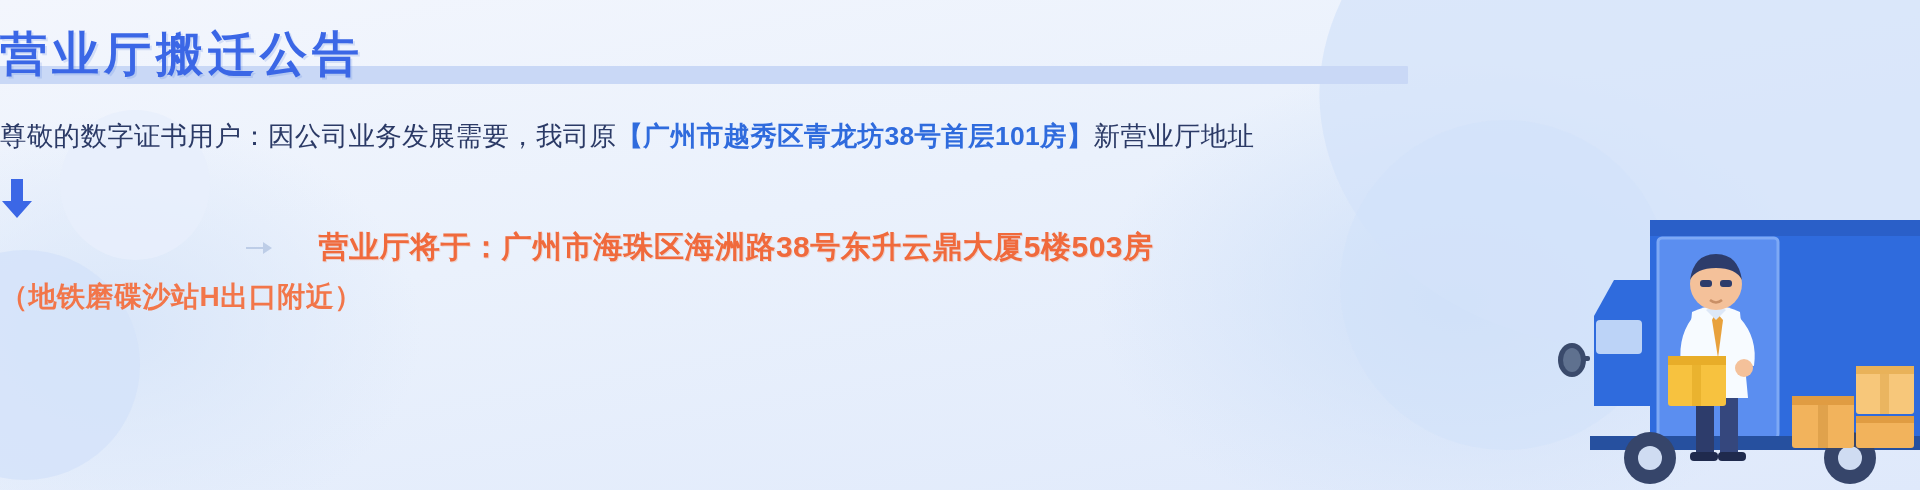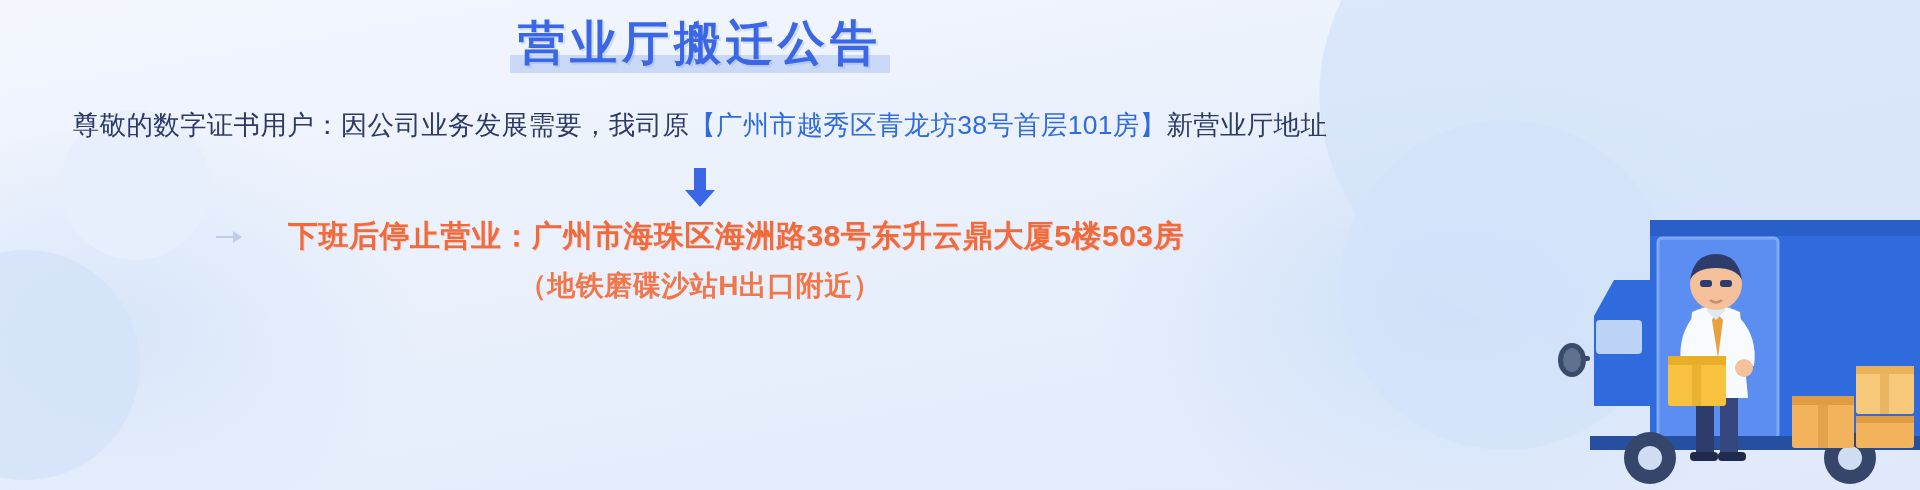--- a/index.html
+++ b/index.html
@@ -29,22 +29,22 @@
   .swoosh {
     position:absolute; right:-40px; top:-170px;
     width:640px; height:520px; border-radius:50% 50% 45% 55%;
     background:#d4e3fa; opacity:.75;
     transform:rotate(-8deg);
   }
 
   
   #content {
     position:absolute; left:0; top:0; width:1400px; height:490px;
-    display:flex; flex-direction:column; align-items:center;
-    padding-top:12px;
+    display:flex; flex-direction:column; 
+    padding-top:23px;
   }
 
   
   #title-wrap { position:relative; display:inline-block; margin-bottom:30px; }
   #title-hl {
     position:absolute; left:-8px; right:-8px; bottom:2px; height:18px;
     background:#c9d8f6; border-radius:1px; z-index:0;
   }
   #title {
     position:relative; z-index:1;
@@ -52,21 +52,21 @@
     color:#3b67e6;
     text-shadow:2px 2px 0 rgba(80,120,220,.18);
   }
 
   
   .body-line {
     font-size:26.5px; color:#2b3a66; line-height:1.55;
     white-space:nowrap; letter-spacing:.3px;
   }
   #line1 { margin-bottom:12px; }
-  .blue-strong { color:#2f6bdd; font-weight:normal; }
+  .blue-strong { color:#2f6bdd; font-weight:bold; }
   .dark-strong { color:#1d2b52; font-weight:bold; }
 
   
   #arrow {
     margin-top:10px; margin-bottom:4px;
     width:34px; height:40px; display:block;
   }
 
   
   #addr-row {
@@ -110,21 +110,21 @@
 
 
     <svg id="arrow" viewBox="0 0 34 40">
       <path d="M11 0 h12 v22 h9 L17 39 L2 22 h9 Z" fill="#3b67e6"></path>
     </svg>
 
     <div id="addr-row">
       <svg id="mini-arrow" viewBox="0 0 26 14">
         <path d="M0 6 h17 v-5 l9 6 -9 6 v-5 H0 Z" fill="#9fb4d8"></path>
       </svg>
-      <span id="address">下班后停止营业：广州市海珠区海洲路38号东升云鼎大厦5楼503房</span>
+      <span id="address">营业厅将于：广州市海珠区海洲路38号东升云鼎大厦5楼503房</span>
     </div>
 
     <div id="subaddress">（地铁磨碟沙站H出口附近）</div>
   </div>
 
   <svg id="illustration" viewBox="0 0 520 330">
 
     <rect x="250" y="60" width="270" height="225" rx="6" fill="#2f6bdd"></rect>
     <rect x="250" y="60" width="270" height="16" fill="#2a5fc8"></rect>
 

